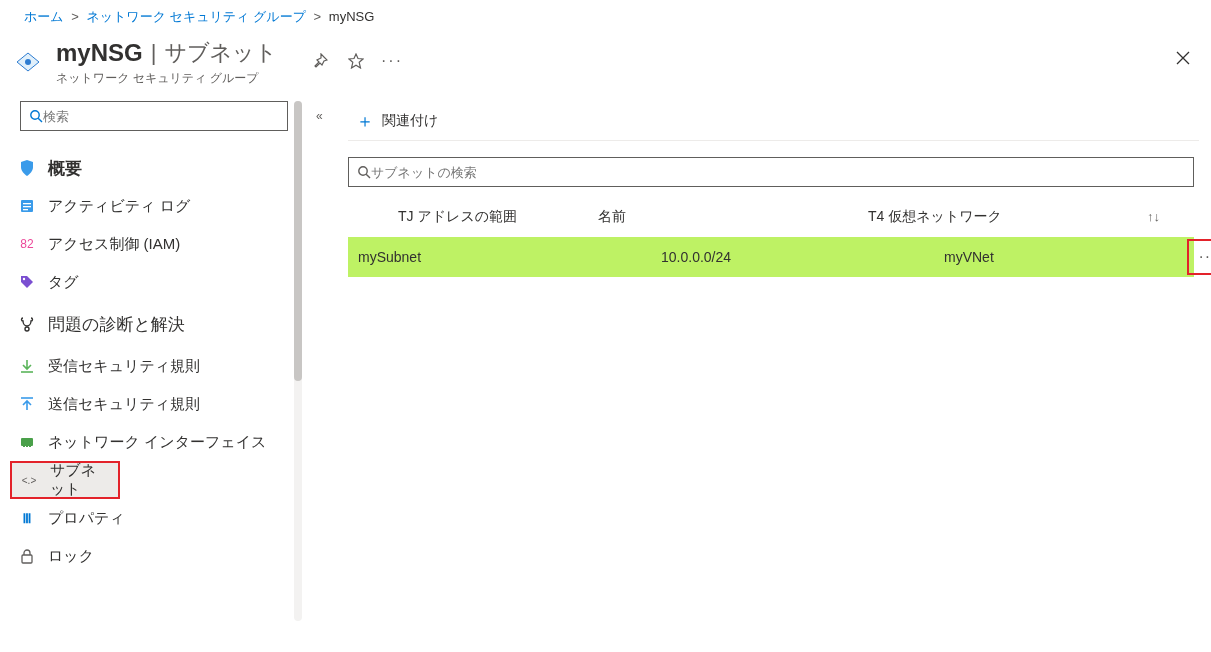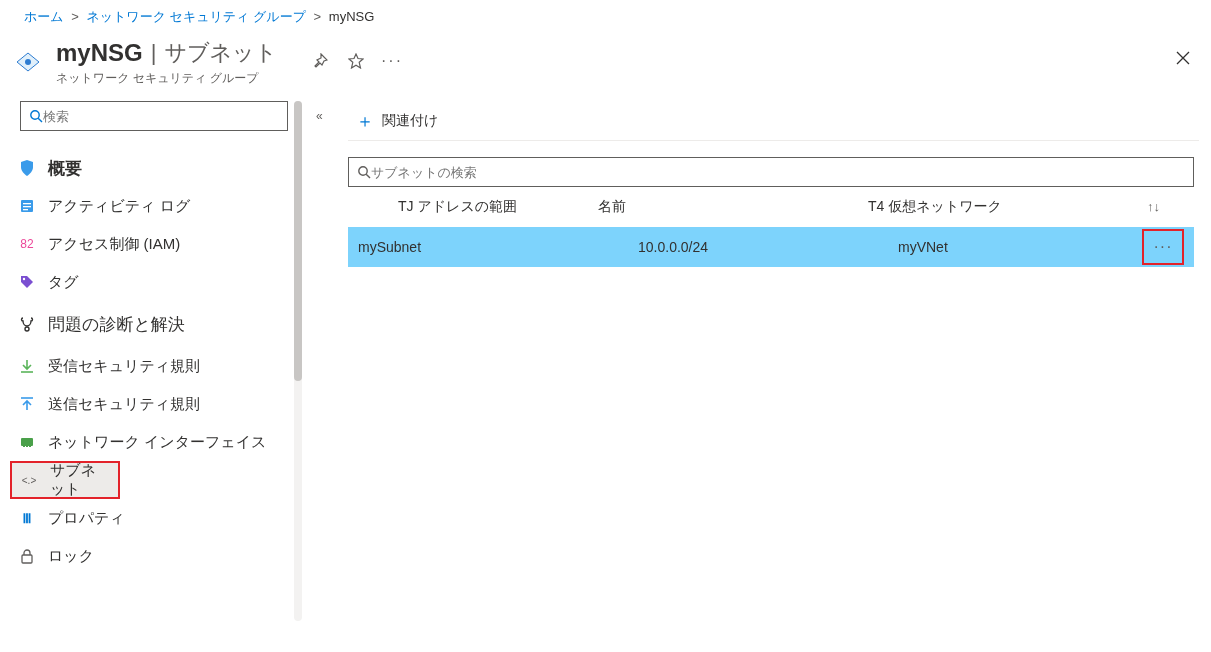--- a/index.html
+++ b/index.html
@@ -198,20 +198,21 @@
     color: #0078d4;
     font-size: 18px;
     font-weight: 300;
   }
 
   .subnet-search {
     border: 1px solid #605e5c;
     height: 30px;
     display: flex; align-items: center;
     padding: 12px 8px;
+    margin-bottom: 10px;
     width: 846px;
   }
   .subnet-search input {
     border: none; outline: none;
     font-size: 13px; flex: 1;
     color: #605e5c;
     background: transparent;
   }
 
   .table {
@@ -229,24 +230,25 @@
     font-size: 14px;
     border-bottom: 1px solid #fff;
   }
   .table-header .sort {
     color: #605e5c;
     font-size: 13px;
     justify-self: end;
     padding-right: 24px;
   }
   .table-row {
-    background: #7dd3fc;
+    background: #bef264;
     font-size: 14px;
     color: #323130;
     position: relative;
+    gap: 23px;
   }
   .row-menu {
     justify-self: end;
     width: 42px; height: 36px;
     display:flex; align-items:center; justify-content:center;
     color: #605e5c;
     font-size: 16px;
     letter-spacing: 1px;
   }
   .row-menu.highlight-box { }

